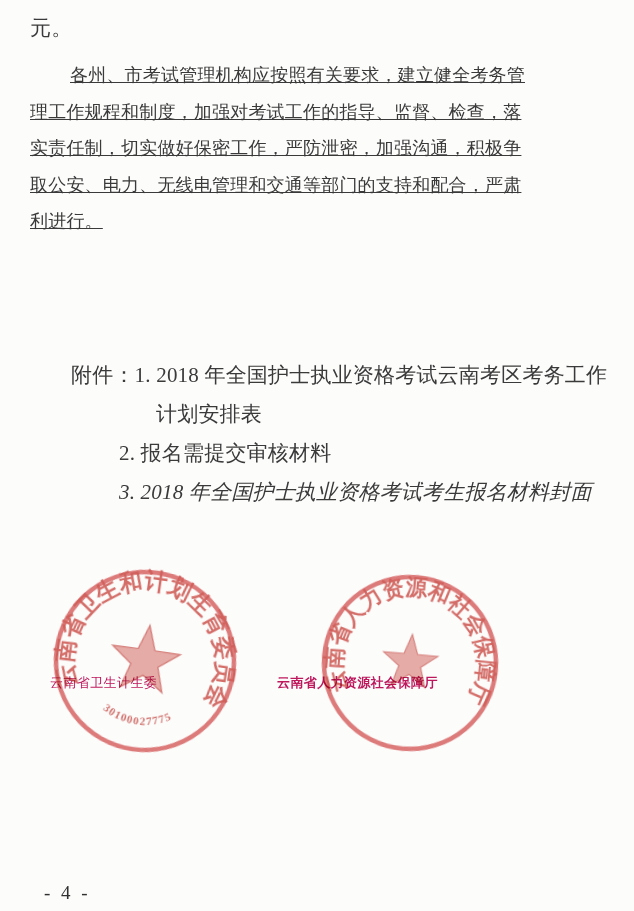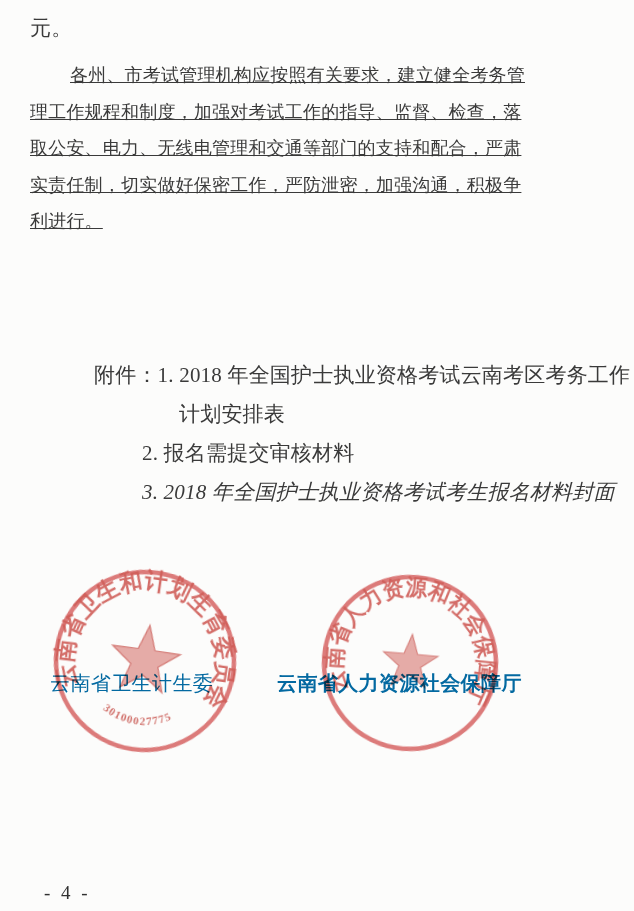--- a/index.html
+++ b/index.html
@@ -9,26 +9,26 @@
     font-family:"Liberation Serif","DejaVu Serif",serif;
     color:#3a3a3a;
     isolation:isolate;
     overflow:hidden;
   }
   .abs { position:absolute; }
   .cont-line { left:30px; top:14px; font-size:21px; letter-spacing:0.2px; }
   .para { left:30px; top:57px; width:586px; }
   .para-line { height:36.6px; line-height:36.6px; font-size:18px; letter-spacing:0.2px; white-space:nowrap;text-decoration:underline; }
   .para-line.indent { padding-left:40px; }
-  .att-line { font-size:21px; line-height:24px; letter-spacing:0.2px; white-space:nowrap;margin-left:23px; }
+  .att-line { font-size:21px; line-height:24px; letter-spacing:0.2px; white-space:nowrap; }
   .att-1 { left:71px;  top:363px; }
   .att-2 { left:156px; top:402px; }
   .att-3 { left:119px; top:441px; }
   .att-4 { left:119px; top:480px;font-style:italic; }
-  .sig { font-size:20px; line-height:24px; color:#0369a1; letter-spacing:0.4px; white-space:nowrap; }
+  .sig { font-size:13px; line-height:24px; color:#be185d; letter-spacing:0.4px; white-space:nowrap; }
   .sig-left  { left:50px;  top:671px; }
   .sig-right { left:277px; top:671px;font-weight:bold; }
   .sig-date  { left:328px; top:707px; letter-spacing:0.6px; }
   .pagenum { left:44px; top:882px; font-size:19px; letter-spacing:3px; color:#303030; }
   .seal {
     position:absolute; width:200px; height:200px;
     mix-blend-mode:multiply; opacity:0.88; filter:blur(0.3px);
   }
   .seal-left  { left:45px;  top:561px; transform:rotate(8deg); }
   .seal-right { left:310px; top:563px; transform:rotate(5deg); }
@@ -40,22 +40,22 @@
 </head>
 <body>
 
 <div class="page">
 
   <div class="abs cont-line">元。</div>
 
   <div class="abs para">
     <div class="para-line indent">各州、市考试管理机构应按照有关要求，建立健全考务管</div>
     <div class="para-line">理工作规程和制度，加强对考试工作的指导、监督、检查，落</div>
+    <div class="para-line">实责任制，切实做好保密工作，严防泄密，加强沟通，积极争</div>
     <div class="para-line">取公安、电力、无线电管理和交通等部门的支持和配合，严肃</div>
-    <div class="para-line">实责任制，切实做好保密工作，严防泄密，加强沟通，积极争</div>
     <div class="para-line">利进行。</div>
   </div>
 
   <div class="abs att-line att-1">附件：1. 2018 年全国护士执业资格考试云南考区考务工作</div>
   <div class="abs att-line att-2">计划安排表</div>
   <div class="abs att-line att-3">2. 报名需提交审核材料</div>
   <div class="abs att-line att-4">3. 2018 年全国护士执业资格考试考生报名材料封面</div>
 
   <div class="abs sig sig-left">云南省卫生计生委</div>
   <div class="abs sig sig-right">云南省人力资源社会保障厅</div>

